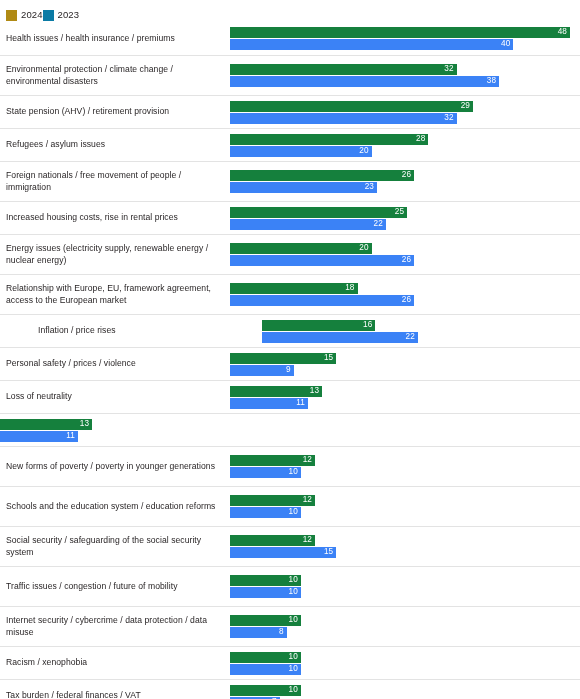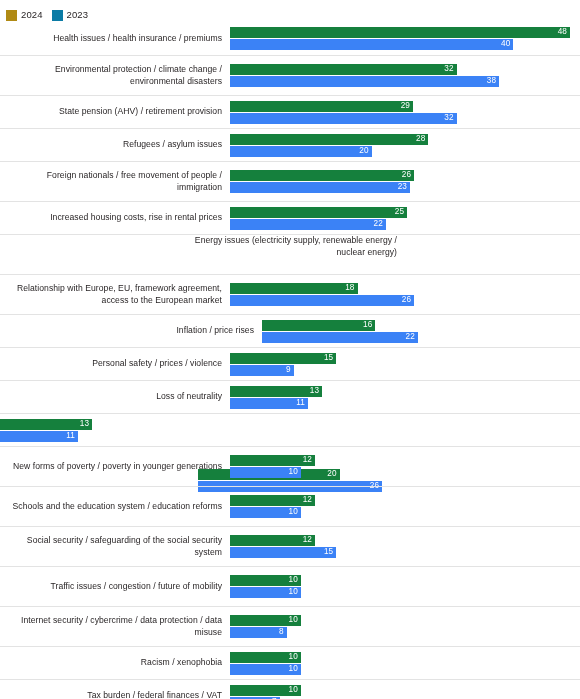--- a/index.html
+++ b/index.html
@@ -18,21 +18,20 @@
     width: 580px;
     height: 699px;
     position: relative;
     box-sizing: border-box;
   }
 
   
   .legend {
     display: flex;
     align-items: center;
-    gap: 9px;
     padding: 8px 0 0 6px;
     height: 22px;
     box-sizing: border-box;
   }
   .legend-item {
     display: flex;
     align-items: center;
     gap: 4px;
   }
   .legend-swatch {
@@ -50,21 +49,20 @@
   
   .rows {
     position: relative;
   }
   .row {
     display: flex;
     align-items: center;
     border-top: 1px solid #e3e3e3;
     box-sizing: border-box;
     position: relative;
-    text-align: right;
   }
   .row.first {
     border-top: none;
   }
   .row-label {
     width: 230px;
     flex: 0 0 230px;
     box-sizing: border-box;
     padding: 0 8px 0 6px;
     font-size: 8.6px;
@@ -139,21 +137,21 @@
             <span class="bar-value">32</span>
           </div>
           <div class="bar bar-2023" style="width: 269.167px;">
             <span class="bar-value">38</span>
           </div>
         </div>
       </div>
       <div class="row" style="height: 33px;">
         <div class="row-label">State pension (AHV) / retirement provision</div>
         <div class="row-bars">
-          <div class="bar bar-2024" style="width: 183px;">
+          <div class="bar bar-2024" style="width: 243px;">
             <span class="bar-value">29</span>
           </div>
           <div class="bar bar-2023" style="width: 226.667px;">
             <span class="bar-value">32</span>
           </div>
         </div>
       </div>
       <div class="row" style="height: 33px;">
         <div class="row-label">Refugees / asylum issues</div>
         <div class="row-bars">
@@ -164,37 +162,37 @@
             <span class="bar-value">20</span>
           </div>
         </div>
       </div>
       <div class="row" style="height: 40px;">
         <div class="row-label">Foreign nationals / free movement of people / immigration</div>
         <div class="row-bars">
           <div class="bar bar-2024" style="width: 184.167px;">
             <span class="bar-value">26</span>
           </div>
-          <div class="bar bar-2023" style="width: 180px;">
+          <div class="bar bar-2023" style="width: 147px;">
             <span class="bar-value">23</span>
           </div>
         </div>
       </div>
       <div class="row" style="height: 33px;">
         <div class="row-label">Increased housing costs, rise in rental prices</div>
         <div class="row-bars">
           <div class="bar bar-2024" style="width: 177.083px;">
             <span class="bar-value">25</span>
           </div>
           <div class="bar bar-2023" style="width: 155.833px;">
             <span class="bar-value">22</span>
           </div>
         </div>
       </div>
-      <div class="row" style="height: 40px; flex-direction: column;">
+      <div class="row" style="height: 40px;">
         <div class="row-label">Energy issues (electricity supply, renewable energy / nuclear energy)</div>
         <div class="row-bars">
           <div class="bar bar-2024" style="width: 141.667px;">
             <span class="bar-value">20</span>
           </div>
           <div class="bar bar-2023" style="width: 184.167px;">
             <span class="bar-value">26</span>
           </div>
         </div>
       </div>

